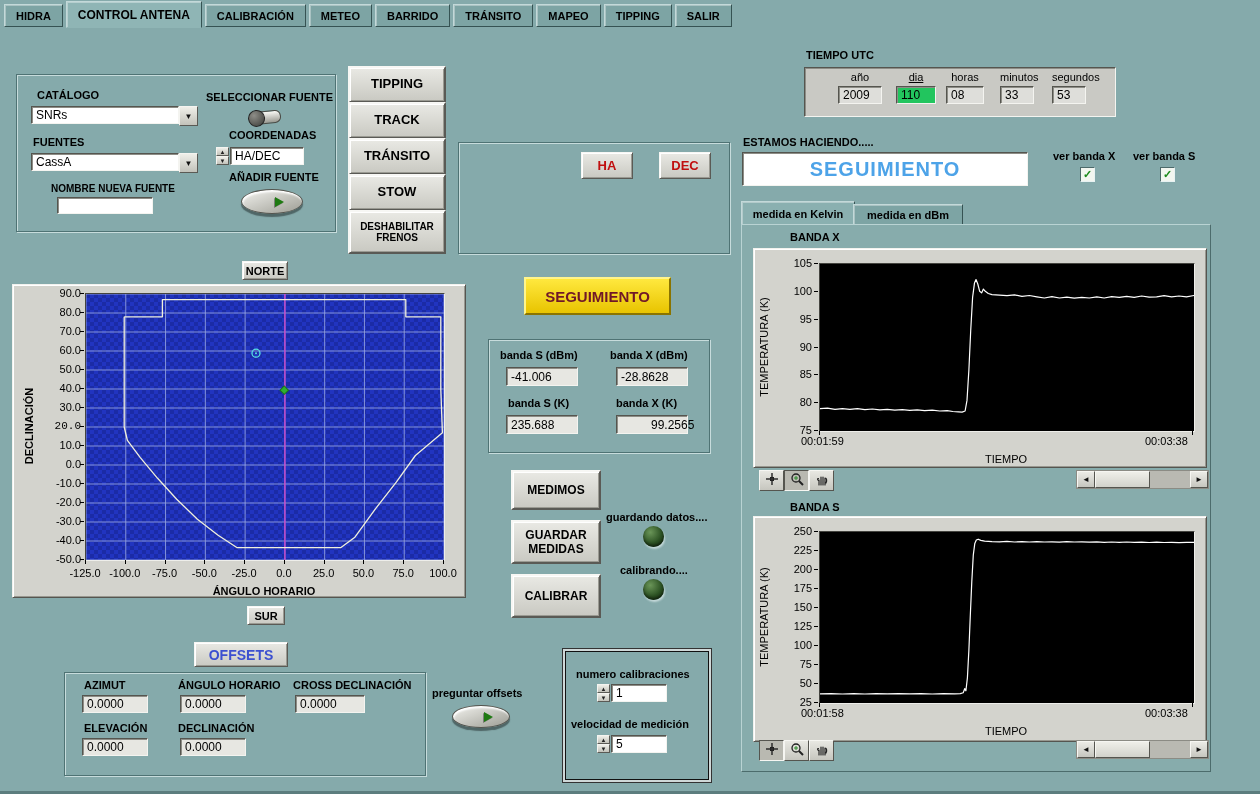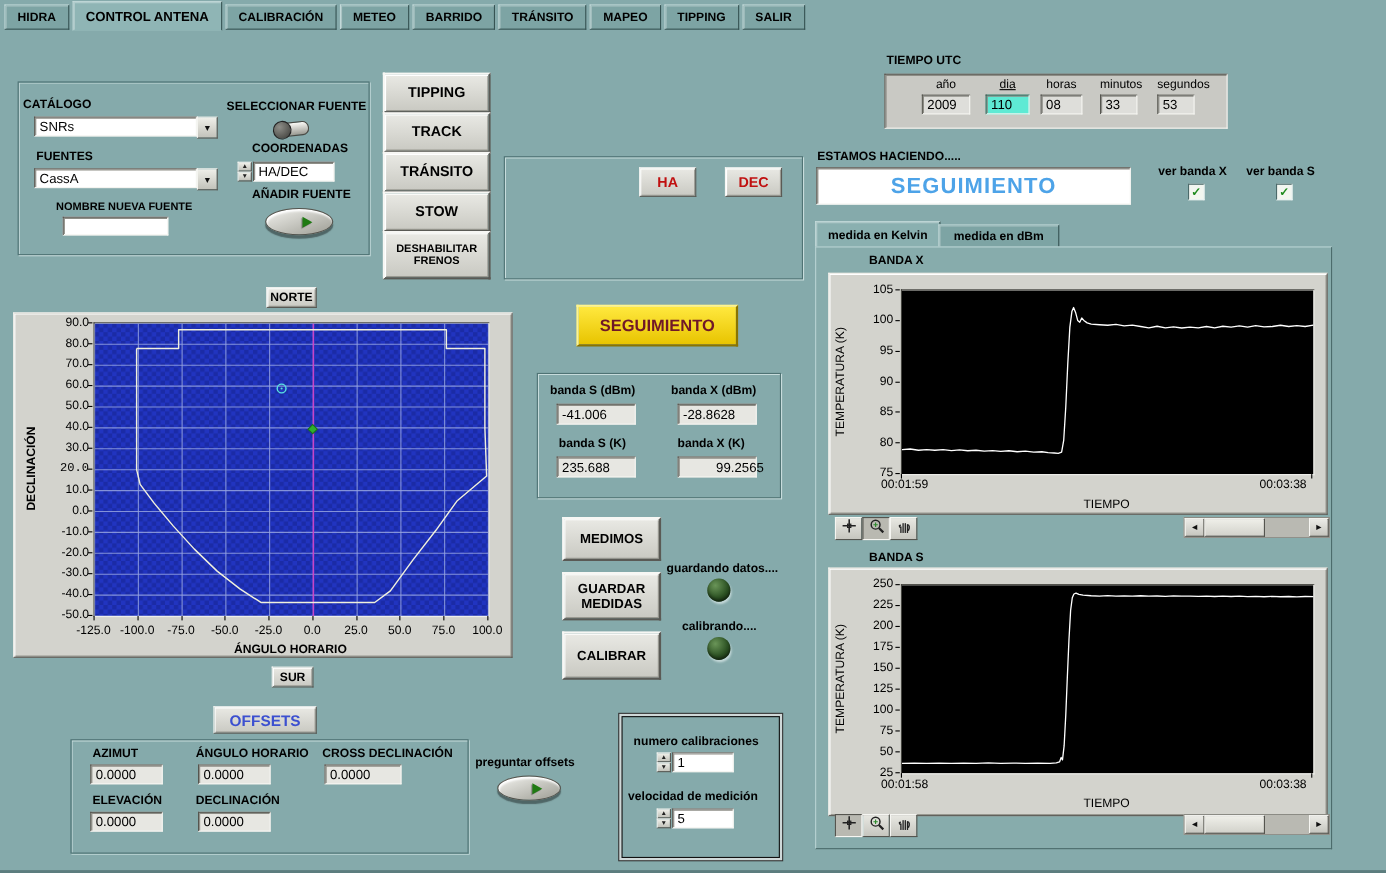--- a/index.html
+++ b/index.html
@@ -50,21 +50,21 @@
       <div class="tab">CALIBRACIÓN</div>
       <div class="tab">METEO</div>
       <div class="tab">BARRIDO</div>
       <div class="tab">TRÁNSITO</div>
       <div class="tab">MAPEO</div>
       <div class="tab">TIPPING</div>
       <div class="tab">SALIR</div>
     </div>
 
   <div class="group" style="left:16px;top:74px;width:318px;height:156px;">
-    <div class="lbl" style="left:4px;top:14px;">CATÁLOGO</div>
+    <div class="lbl" style="left:20px;top:14px;">CATÁLOGO</div>
     <div class="field sunk white" style="left:14px;top:31px;width:148px;height:18px;">SNRs</div>
     <div class="ddbtn" style="left:162px;top:31px;height:18px;">
         <span>▼</span>
       </div>
     <div class="lbl" style="left:16px;top:61px;">FUENTES</div>
     <div class="field sunk white" style="left:14px;top:78px;width:148px;height:18px;">CassA</div>
     <div class="ddbtn" style="left:162px;top:78px;height:18px;">
         <span>▼</span>
       </div>
     <div class="lbl" style="left:34px;top:108px;font-size:10px;">NOMBRE NUEVA FUENTE</div>
@@ -106,21 +106,21 @@
         <div class="field sunk" style="left: 656px; top: 218px; width: 64px; height: 20px;">58.8444</div>
       </div>
   </div>
 
   <div class="lbl" style="left:806px;top:49px;">TIEMPO UTC</div>
   <div class="abs sunk" style="left:804px;top:67px;width:310px;height:48px;background:#c9c9c4;"></div>
   <div id="utcfields">
       <div class="tick" style="left: 838px; top: 71px; width: 44px; text-align: center; font-size: 11px;">año</div>
       <div class="field sunk" style="left: 838px; top: 86px; width: 44px; height: 18px; background: rgb(222, 222, 218);">2009</div>
       <div class="tick" style="left: 896px; top: 71px; width: 40px; text-align: center; font-size: 11px; text-decoration: underline;">dia</div>
-      <div class="field sunk" style="left: 896px; top: 86px; width: 40px; height: 18px; background: #5eead4; text-align: center;">110</div>
+      <div class="field sunk" style="left: 896px; top: 86px; width: 40px; height: 18px; background: #22c55e; text-align: center;">110</div>
       <div class="tick" style="left: 946px; top: 71px; width: 38px; text-align: center; font-size: 11px;">horas</div>
       <div class="field sunk" style="left: 946px; top: 86px; width: 38px; height: 18px; background: rgb(222, 222, 218);">08</div>
       <div class="tick" style="left: 1000px; top: 71px; width: 34px; text-align: center; font-size: 11px;">minutos</div>
       <div class="field sunk" style="left: 1000px; top: 86px; width: 34px; height: 18px; background: rgb(222, 222, 218);">33</div>
       <div class="tick" style="left: 1052px; top: 71px; width: 34px; text-align: center; font-size: 11px;">segundos</div>
       <div class="field sunk" style="left: 1052px; top: 86px; width: 34px; height: 18px; background: rgb(222, 222, 218);">53</div>
     </div>
 
   <div class="lbl" style="left:743px;top:136px;">ESTAMOS HACIENDO.....</div>
   <div class="abs sunk white" style="left:742px;top:152px;width:284px;height:32px;display:flex;align-items:center;justify-content:center;font:bold 20px 'Liberation Sans',sans-serif;letter-spacing:1px;color:#4da3e8;">SEGUIMIENTO</div>

